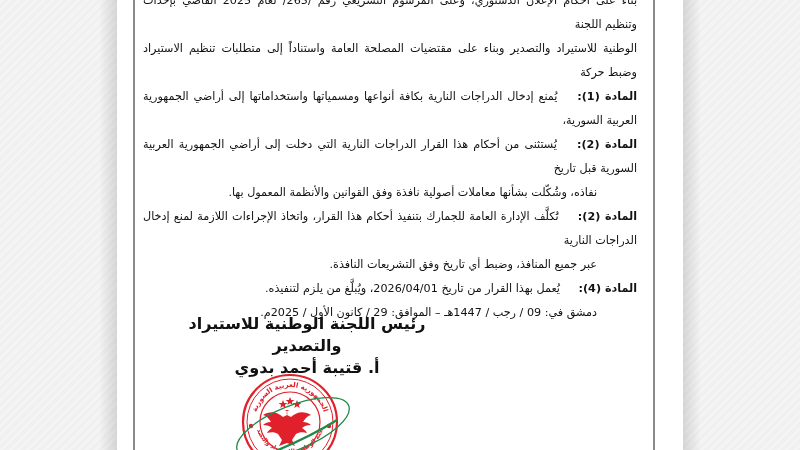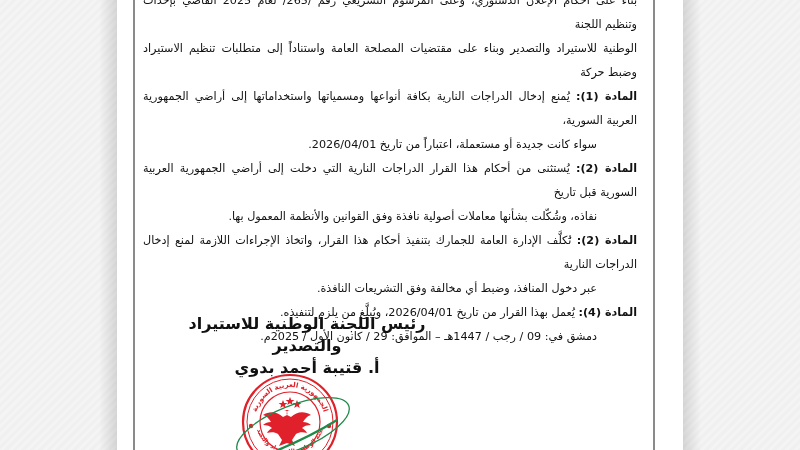--- a/index.html
+++ b/index.html
@@ -31,21 +31,21 @@
     border-left: 2px solid #8a8a8a; border-right: 2px solid #8a8a8a;
   }
   .content {
     position: absolute; left: 26px; top: -11px; width: 494px;
     direction: rtl; text-align: justify; color: #111;
     font-family: "DejaVu Sans", "Liberation Sans", sans-serif;
     font-size: 11.2px; line-height: 24px;
   }
   .content p { margin: 0; }
   .content .indent { padding-right: 40px; }
-  .content b { font-weight: bold; }
+  .content b { font-weight: bold; margin-left: 15px; }
   .date-line { text-align: right; padding-right: 40px; margin-top: 10px; }
   .sig {
     position: absolute; left: 70px; top: 313px; width: 240px;
     direction: rtl; text-align: center; color: #111;
     font-family: "DejaVu Sans", "Liberation Sans", sans-serif;
     font-weight: bold; font-size: 16px; line-height: 22px;
   }
   .seal {
     position: absolute; left: 118px; top: 370px; width: 120px; height: 110px;
   }
@@ -60,33 +60,32 @@
   <div class="frame"></div>
 
   <div class="content">
     <p>بناءً على أحكام الإعلان الدستوري، وعلى المرسوم التشريعي رقم /265/ لعام 2025 القاضي بإحداث وتنظيم اللجنة</p>
     <p>الوطنية للاستيراد والتصدير وبناء على مقتضيات المصلحة العامة واستناداً إلى متطلبات تنظيم الاستيراد وضبط حركة</p>
 
     <p>
       <b>المادة (1):</b>
       <span>يُمنع إدخال الدراجات النارية بكافة أنواعها ومسمياتها واستخداماتها إلى أراضي الجمهورية العربية السورية،</span>
     </p>
-    <p class="indent">سواء كانت جديدة أو مستعملة، اعتباراً من تاريخ 2026/04/01.</p>
 
     <p>
       <b>المادة (2):</b>
       <span>يُستثنى من أحكام هذا القرار الدراجات النارية التي دخلت إلى أراضي الجمهورية العربية السورية قبل تاريخ</span>
     </p>
     <p class="indent">نفاذه، وشُكّلت بشأنها معاملات أصولية نافذة وفق القوانين والأنظمة المعمول بها.</p>
 
     <p>
       <b>المادة (2):</b>
       <span>تُكلَّف الإدارة العامة للجمارك بتنفيذ أحكام هذا القرار، واتخاذ الإجراءات اللازمة لمنع إدخال الدراجات النارية</span>
     </p>
-    <p class="indent">عبر دخول المنافذ، وضبط أي مخالفة وفق التشريعات النافذة.</p>
+    <p class="indent">عبر جميع المنافذ، وضبط أي تاريخ وفق التشريعات النافذة.</p>
 
     <p>
       <b>المادة (4):</b>
       <span>يُعمل بهذا القرار من تاريخ 2026/04/01، ويُبلَّغ من يلزم لتنفيذه.</span>
     </p>
 
     <p class="date-line">دمشق في: 09 / رجب / 1447هـ – الموافق: 29 / كانون الأول / 2025م.</p>
   </div>
 
   <div class="sig">

